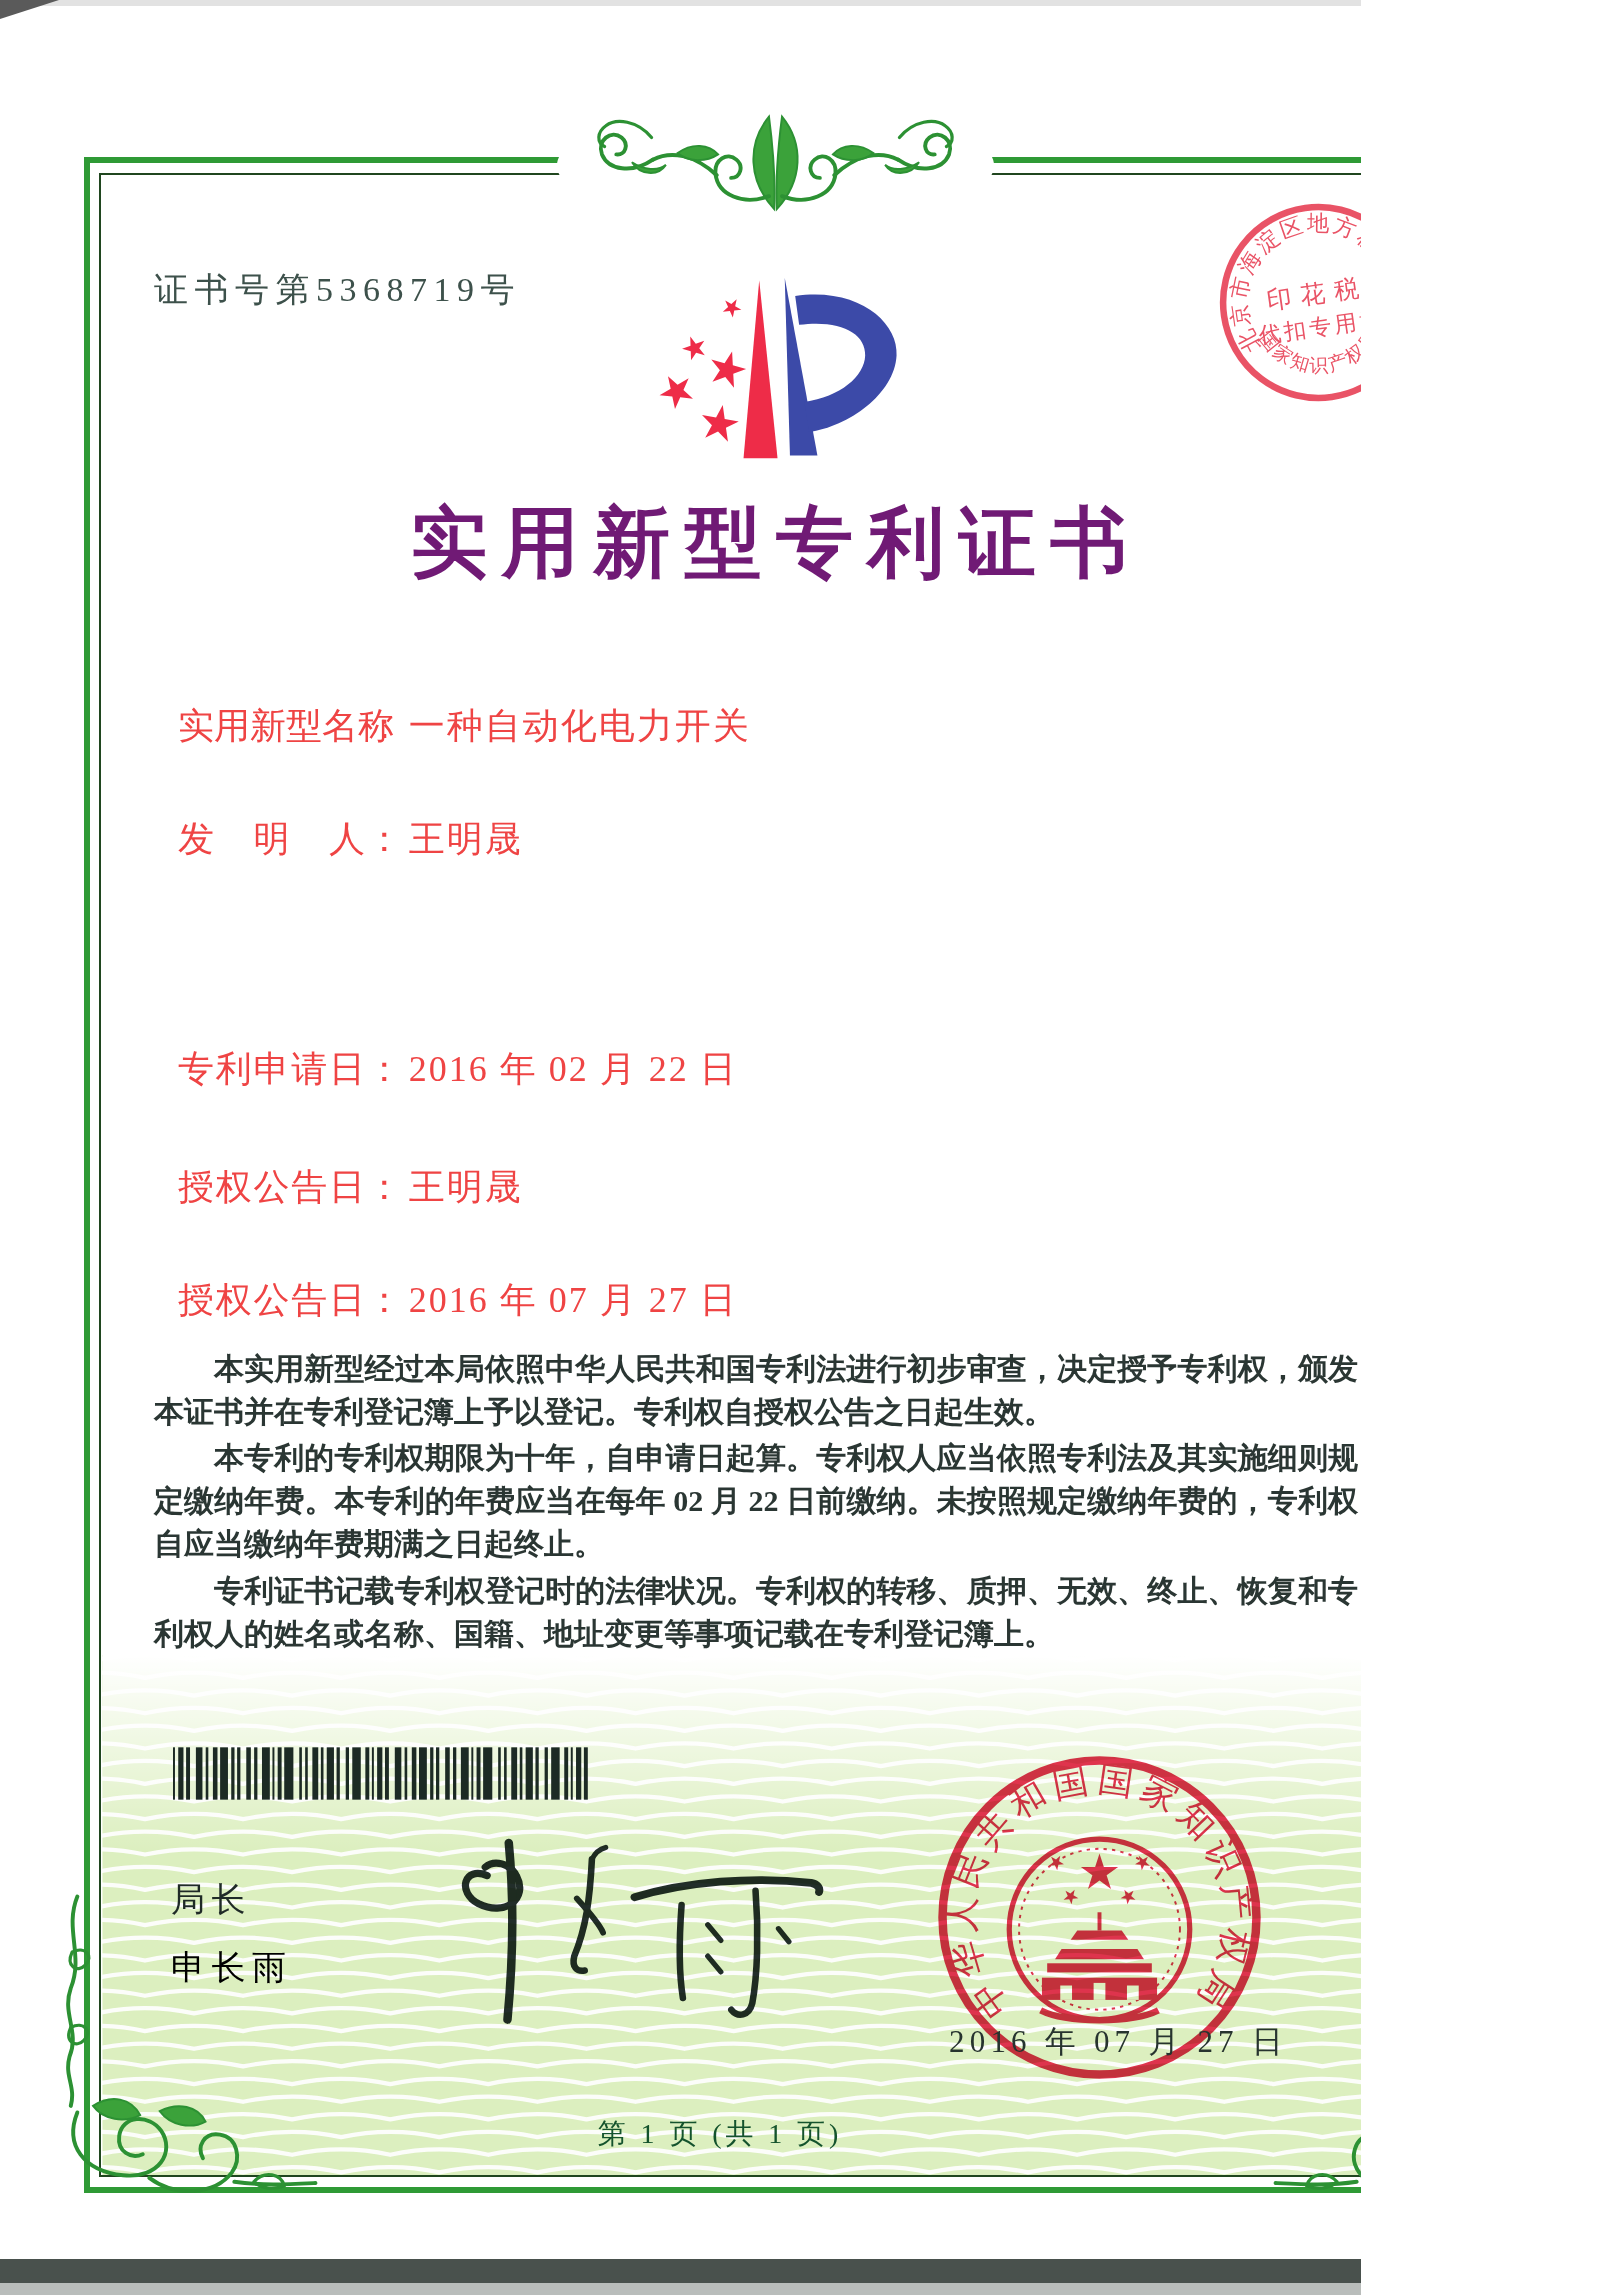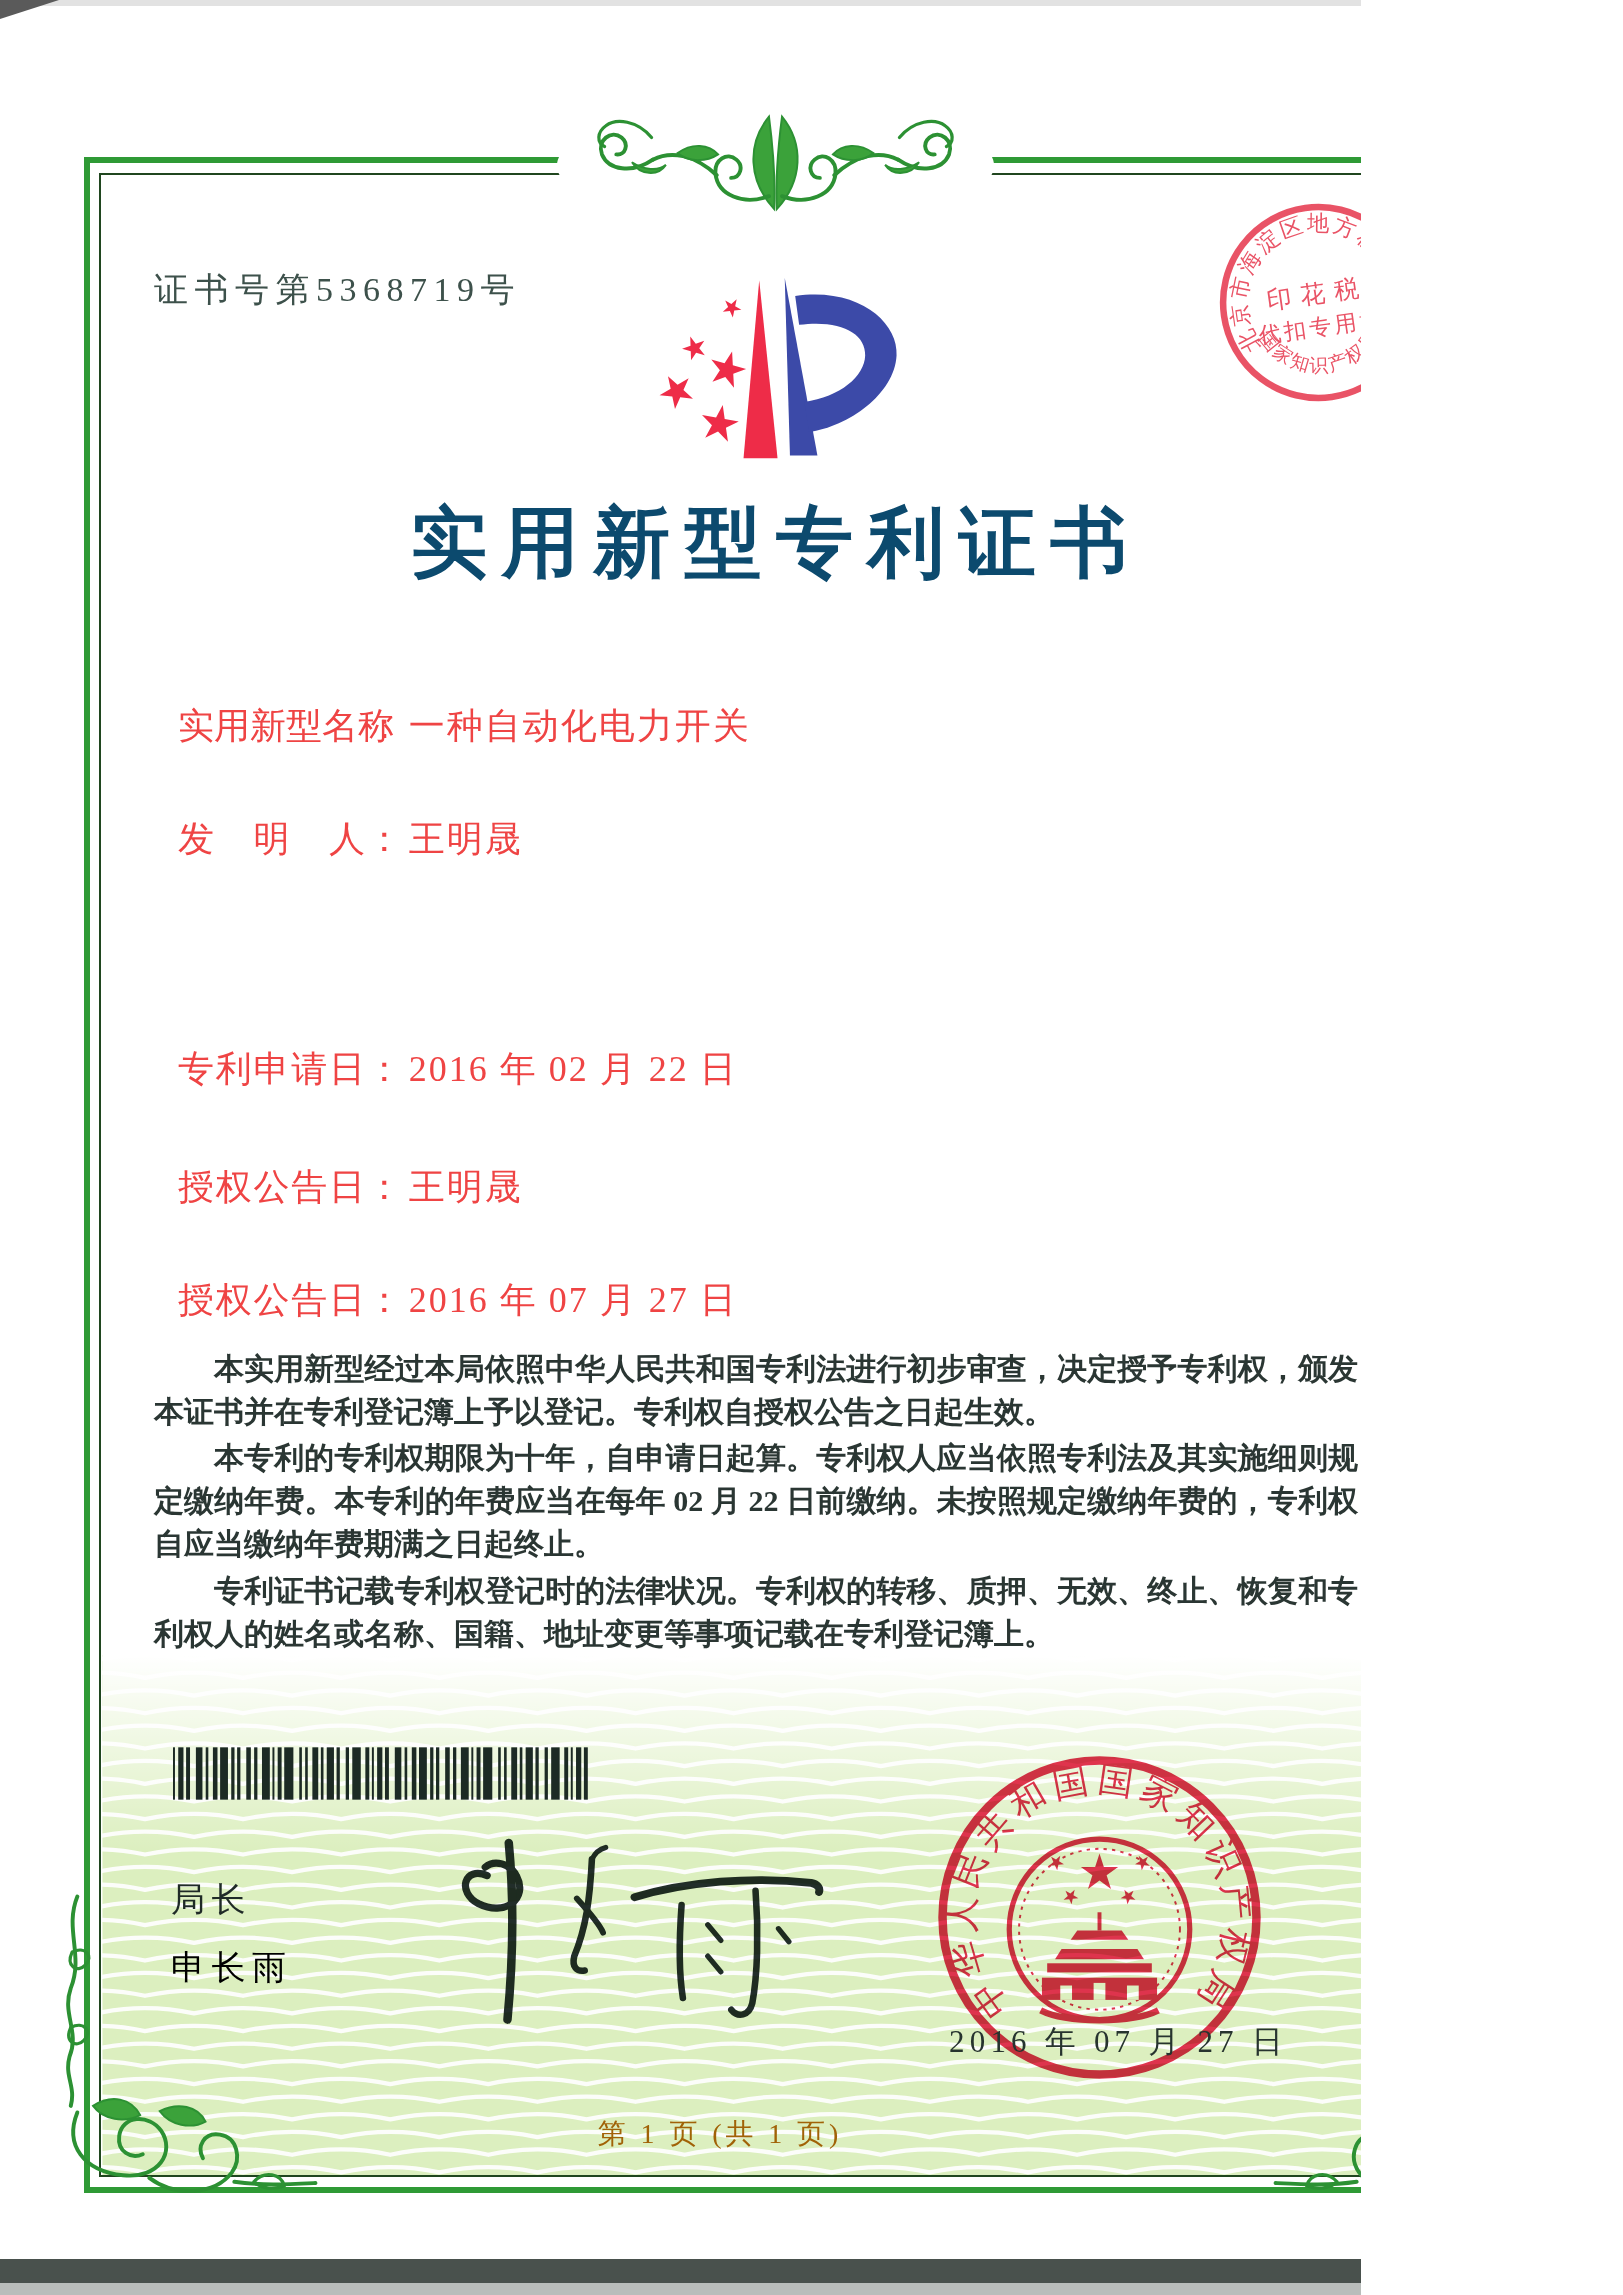--- a/index.html
+++ b/index.html
@@ -13,40 +13,40 @@
   .scan-edge-bottom{position:absolute;left:0;top:2259px;width:1623px;height:23.6px;background:#49514d;}
   .scan-edge-bottom2{position:absolute;left:0;top:2283px;width:1623px;height:12.4px;background:#b9bdbb;}
   
   .frame-outer{position:absolute;left:84px;top:157px;width:1384px;height:2036px;box-sizing:border-box;
                border:6.5px solid #2f9a35;}
   .frame-inner{position:absolute;left:99px;top:173px;width:1352px;height:2004px;box-sizing:border-box;
                border:2px solid #20461f;}
   .waves{position:absolute;left:102px;top:1655px;}
   .cert-number{position:absolute;left:154px;top:267px;font-size:34px;color:#3d514b;letter-spacing:6.5px;white-space:nowrap;}
   .title{position:absolute;left:776px;top:492px;transform:translateX(-50%);font-size:77px;font-weight:700;
-         color:#0c4a6e;letter-spacing:14.4px;white-space:nowrap;}
+         color:#701a75;letter-spacing:14.4px;white-space:nowrap;}
   .field-row{position:absolute;left:178px;font-size:36px;color:#ef4444;white-space:nowrap;}
   .field-label{display:inline-block;width:187px;text-align:justify;text-align-last:justify;vertical-align:baseline;}
   .field-colon{display:inline-block;margin:0 6.5px 0 1.3px;}
   .field-value{letter-spacing:2px;}
   .body-text{position:absolute;left:154px;top:1347px;width:1204px;font-size:30px;line-height:43px;
              color:#2a3633;text-align:justify;font-weight:bold;}
   .body-text p{margin:0 0 3.3px 0;text-indent:2em;}
   .barcode{position:absolute;left:173px;top:1746px;}
   .officer-title{position:absolute;left:171px;top:1877px;font-family:Liberation Sans, sans-serif;
                  font-size:34px;color:#1f2a27;letter-spacing:6.5px;}
   .officer-name{position:absolute;left:171px;top:1945px;font-family:"Liberation Sans","DejaVu Sans",sans-serif;
                 font-size:34px;color:#000000;letter-spacing:6.5px;}
   .signature{position:absolute;left:425px;top:1820px;mix-blend-mode:multiply;}
   .tax-stamp{position:absolute;left:1213px;top:196px;mix-blend-mode:multiply;opacity:.93;}
   .grant-seal{position:absolute;left:936px;top:1754px;mix-blend-mode:multiply;opacity:.95;}
   .seal-date{position:absolute;left:949px;top:2021px;width:301px;text-align:center;font-size:31px;
              color:#27342f;letter-spacing:5.2px;white-space:nowrap;}
   .footer-page{position:absolute;left:720px;top:2115px;transform:translateX(-50%);font-size:28px;
-               color:#a16207;letter-spacing:3.9px;white-space:nowrap;text-align:center;}
+               color:#14532d;letter-spacing:3.9px;white-space:nowrap;text-align:center;}
   .logo{position:absolute;left:655px;top:262px;}
   .top-ornament{position:absolute;left:553px;top:97px;}
   .corner-ornament-left{position:absolute;left:38px;top:1890px;}
   .corner-ornament-right{position:absolute;left:1265px;top:1890px;transform:scaleX(-1);}
 </style>
 </head>
 <body>
 
 <div class="page">
 

